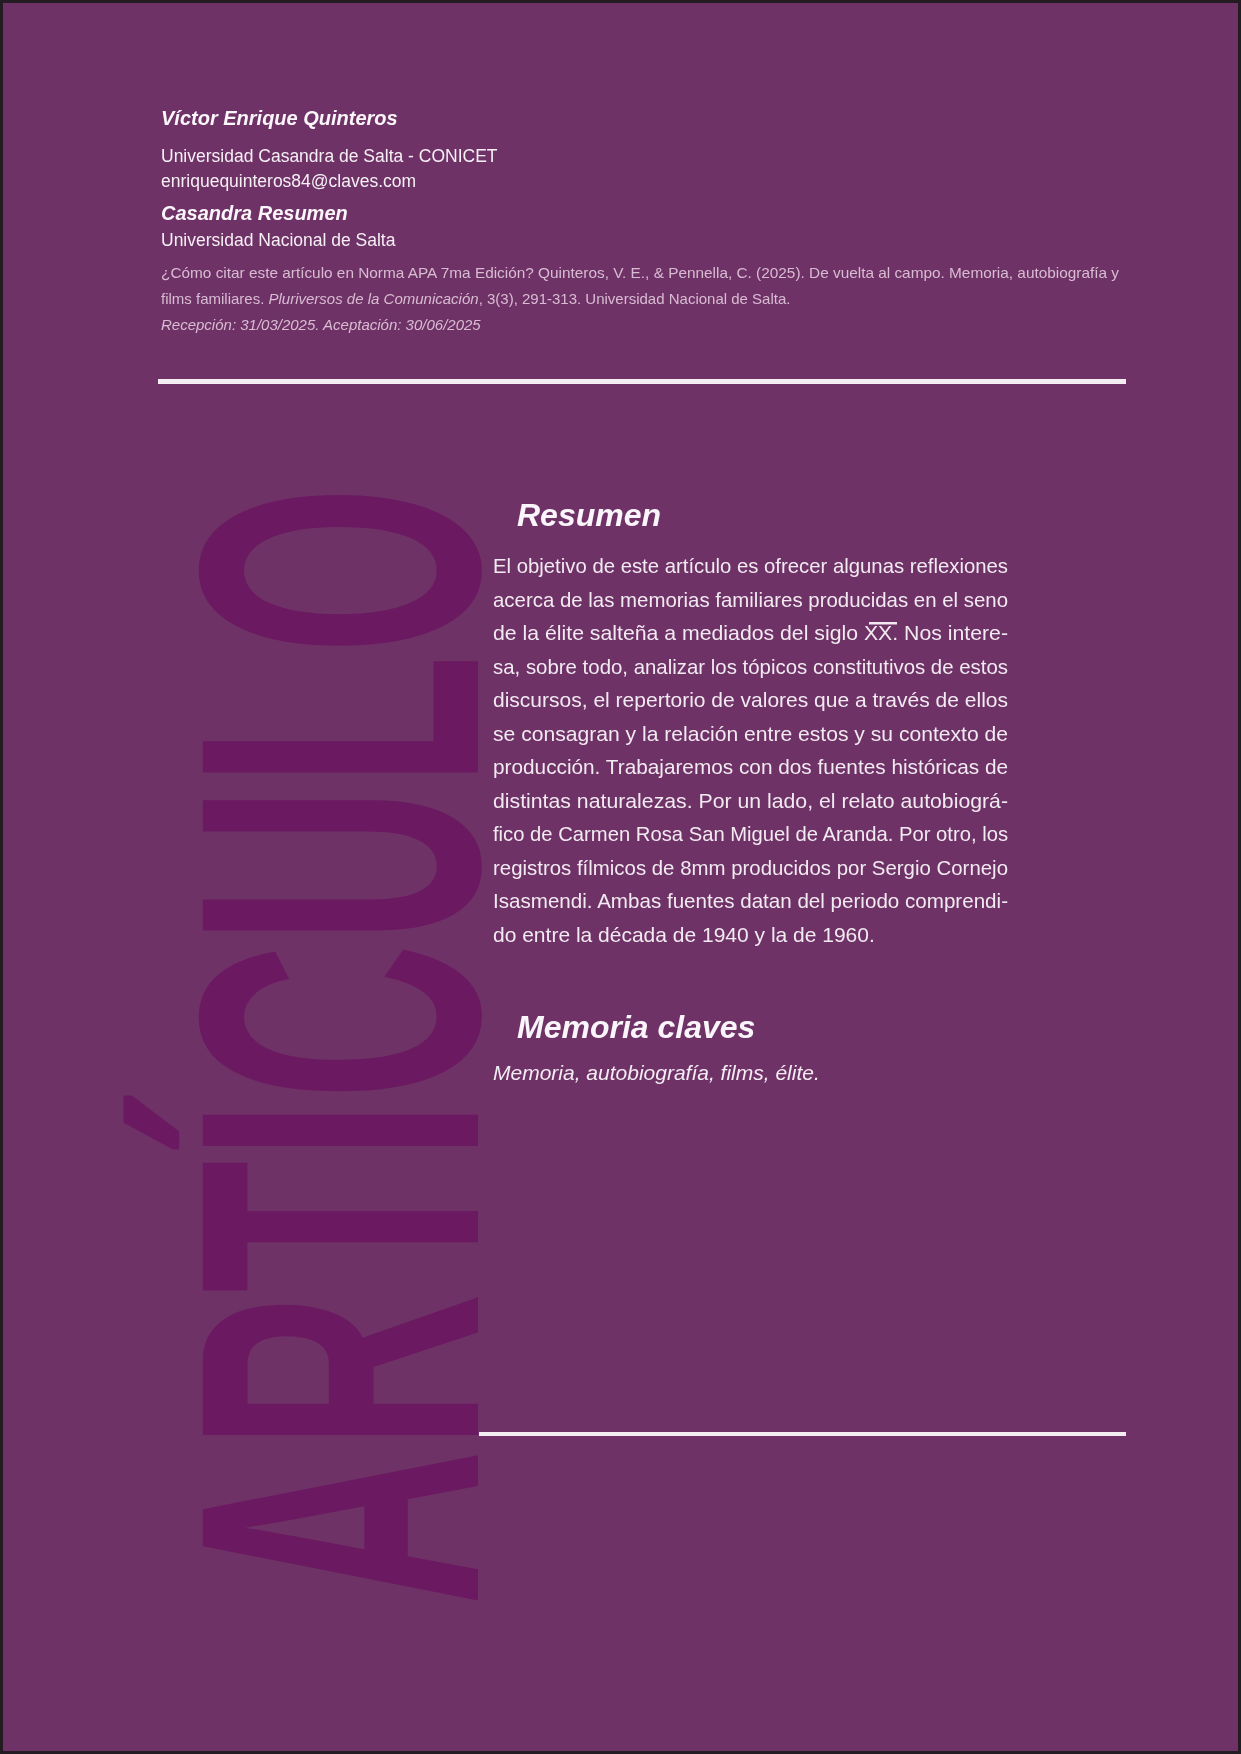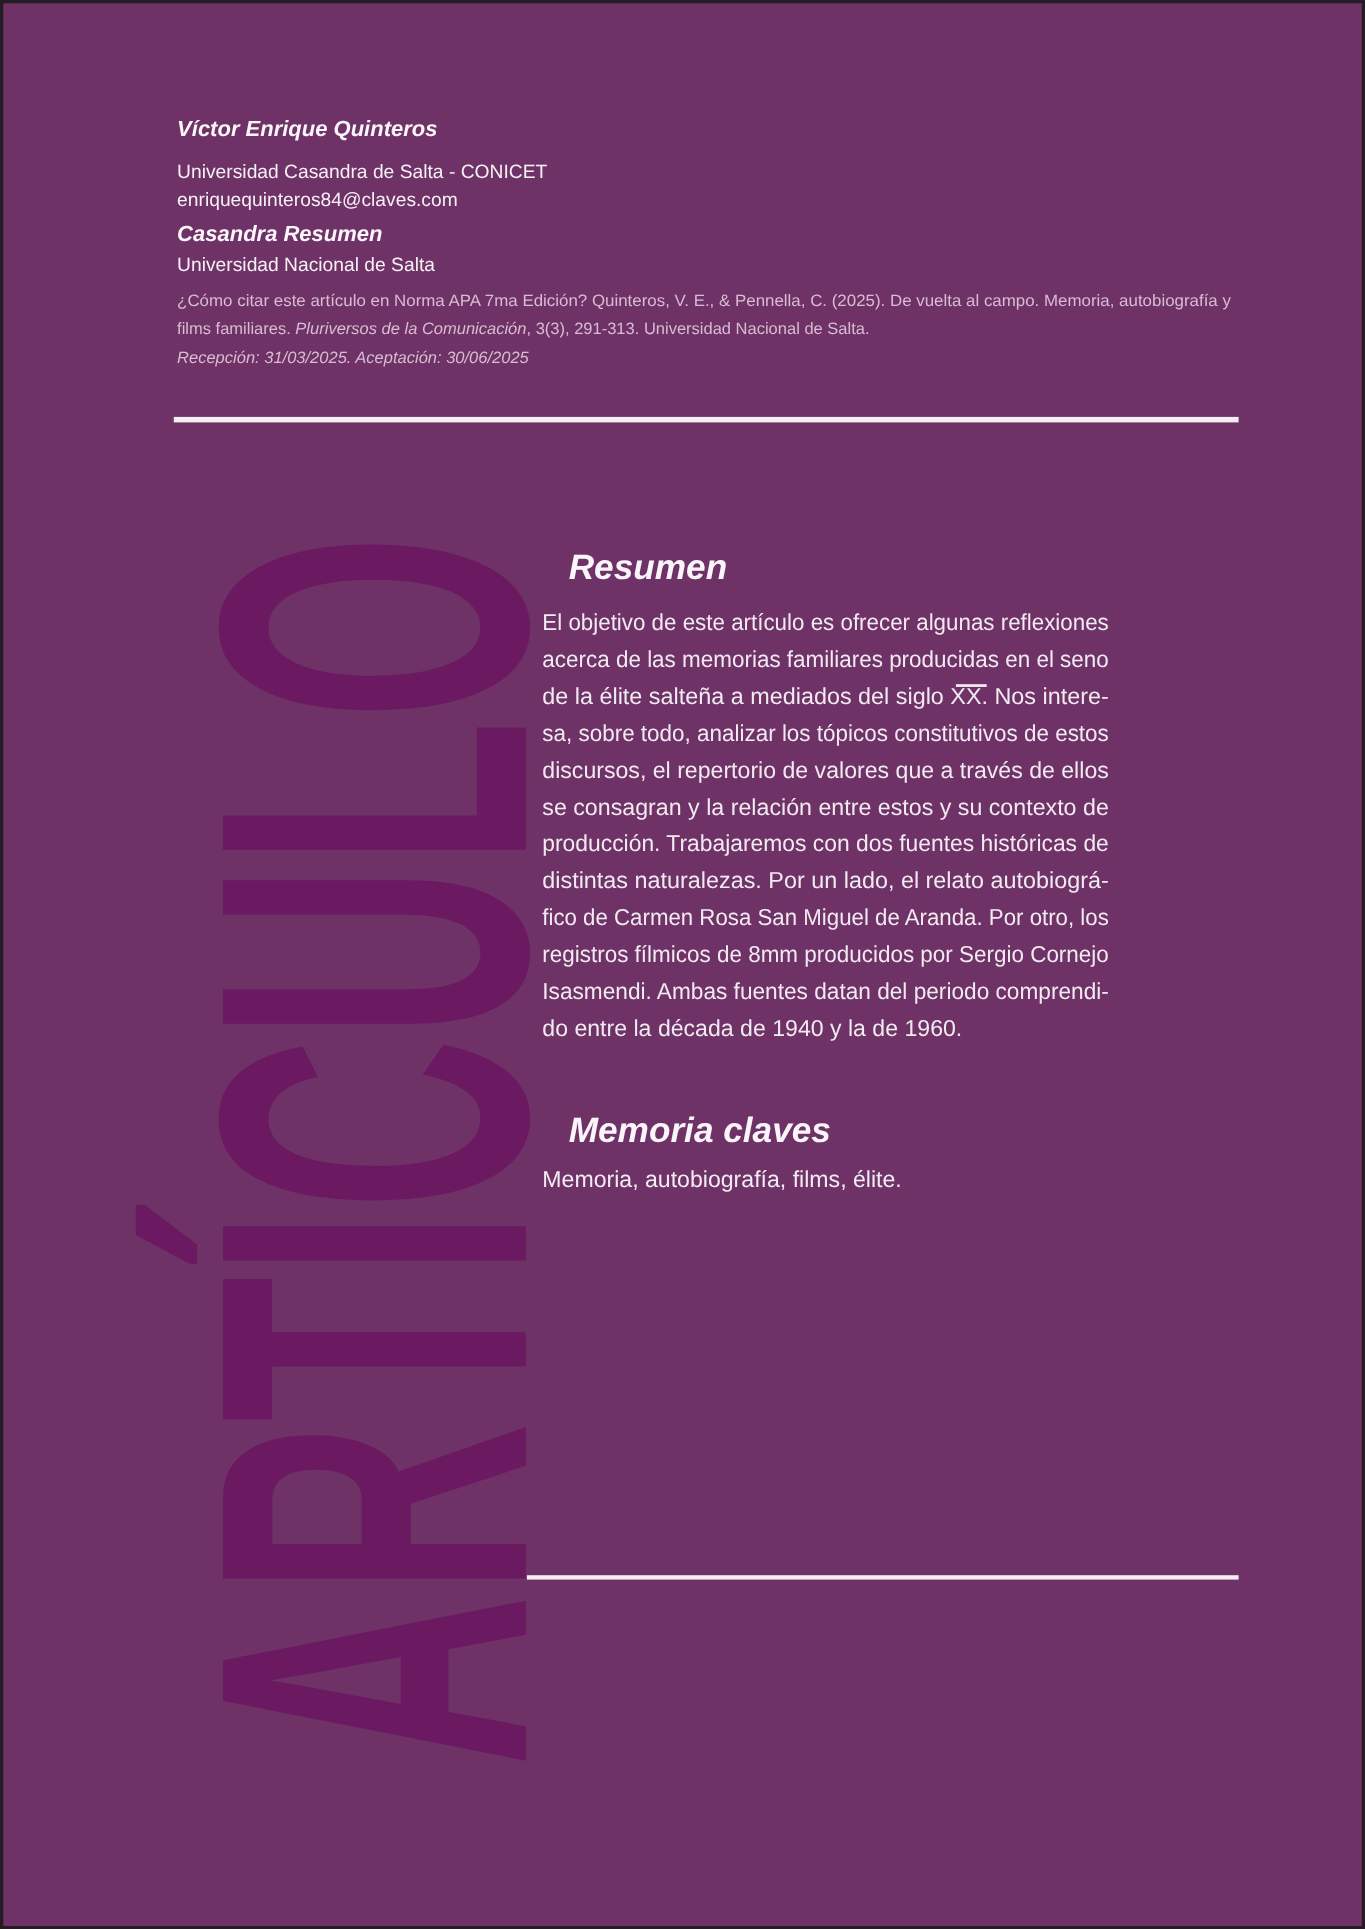--- a/index.html
+++ b/index.html
@@ -9,21 +9,21 @@
     font-family:"Liberation Sans","DejaVu Sans",sans-serif;color:#FBF8FB;
   }
   .abs{position:absolute;}
   .page-title{left:158px;top:62px;width:880px;font-size:26px;font-weight:700;line-height:34px;letter-spacing:-0.4px;color:#FDFBFD;}
   .author-name{left:158px;font-size:20px;font-weight:700;font-style:italic;color:#FAF6FA;}
   .author-affil,.author-email{left:158px;font-size:17.5px;font-weight:400;color:#F6F0F5;}
   .rule{background:#F4EEF3;}
   .rule-1{left:155px;top:376px;width:968px;height:5px;}
   .rule-2{left:476px;top:1429px;width:647px;height:4px;}
   .section-heading{left:490px;font-size:32px;font-weight:700;font-style:italic;color:#FAF5FA;margin-left:24px;}
-  .keywords-line{left:490px;top:1058px;font-size:21px;color:#F4ECF3;}
+  .keywords-line{left:490px;top:1058px;font-size:21px;font-style:italic;color:#F4ECF3;}
   svg.layer{position:absolute;left:0;top:0;}
 </style>
 </head>
 <body>
 
 <div class="page">
 
   <svg class="layer" width="1241" height="1754" viewBox="0 0 1241 1754" font-family="Liberation Sans, DejaVu Sans, sans-serif">
 
     <text transform="translate(475 1603) rotate(-90)" x="0" y="0" font-size="400" font-weight="bold" fill="#6B1A61" textLength="1120" lengthAdjust="spacingAndGlyphs">ARTÍCULO</text>

